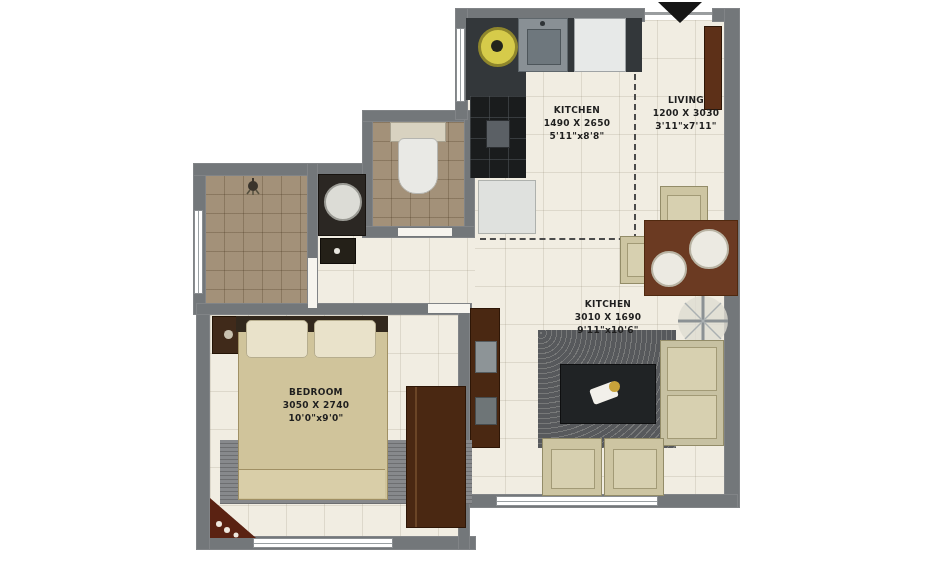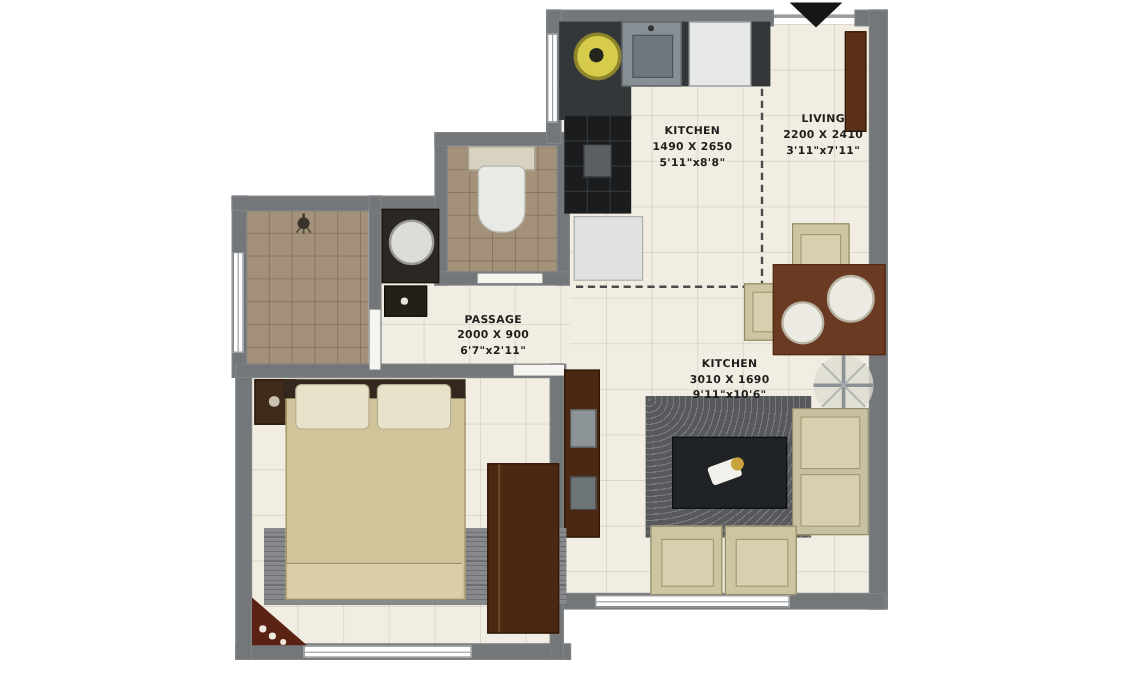--- a/index.html
+++ b/index.html
@@ -175,27 +175,27 @@
     <circle cx="26" cy="37" r="2.5" fill="#efe9df"></circle>
   </svg>
 
   <div class="label" style="left:517px;top:104px;width:120px;">
     <div>KITCHEN</div>
     <div>1490 X 2650</div>
     <div>5'11"x8'8"</div>
   </div>
   <div class="label" style="left:626px;top:94px;width:120px;">
     <div>LIVING</div>
-    <div>2200 X 2410</div>
+    <div>1200 X 3030</div>
     <div>3'11"x7'11"</div>
-  </div>
-  <div class="label" style="left:351px;top:261px;width:120px;">
-    <div>PASSAGE</div>
-    <div>2000 X 900</div>
-    <div>6'7"x2'11"</div>
   </div>
   <div class="label" style="left:548px;top:298px;width:120px;">
     <div>KITCHEN</div>
     <div>3010 X 1690</div>
     <div>9'11"x10'6"</div>
   </div>
+  <div class="label" style="left:256px;top:386px;width:120px;">
+    <div>BEDROOM</div>
+    <div>3050 X 2740</div>
+    <div>10'0"x9'0"</div>
+  </div>
 
 </div>
 
 </body></html>

